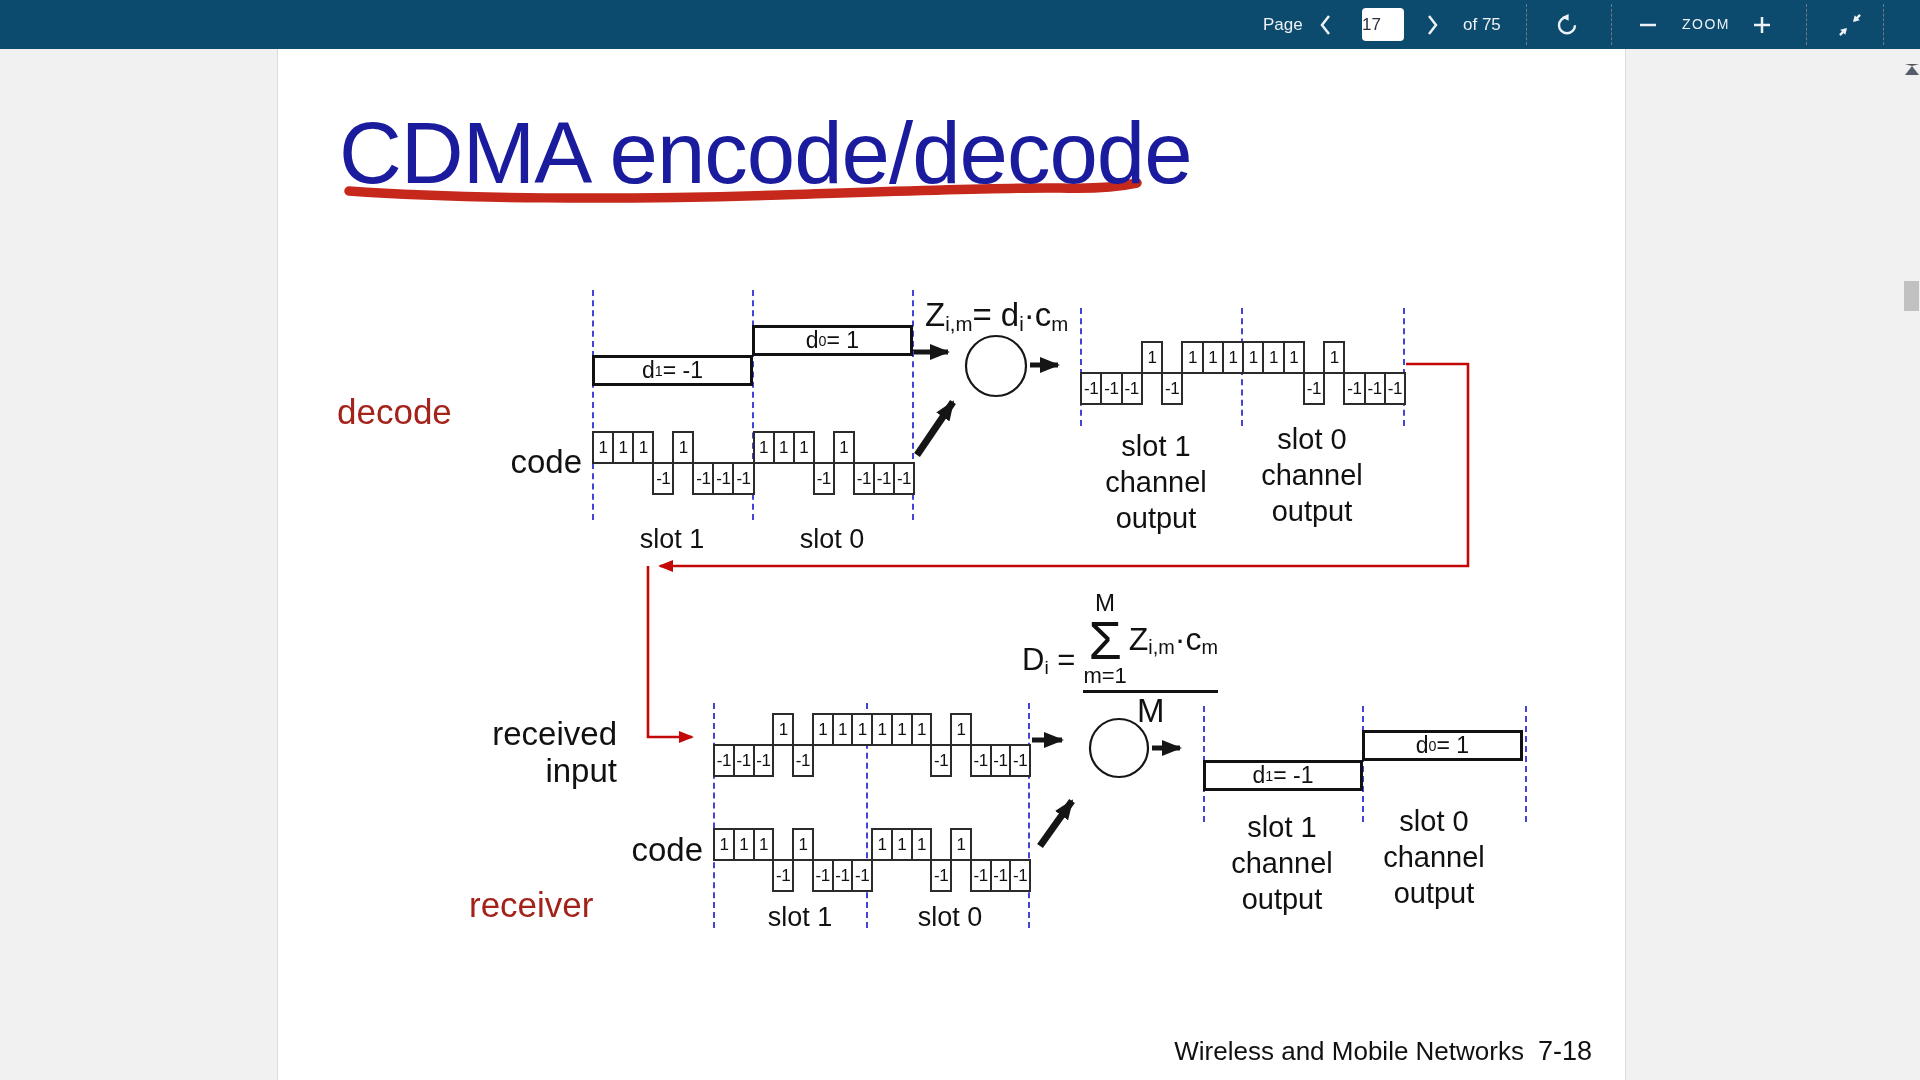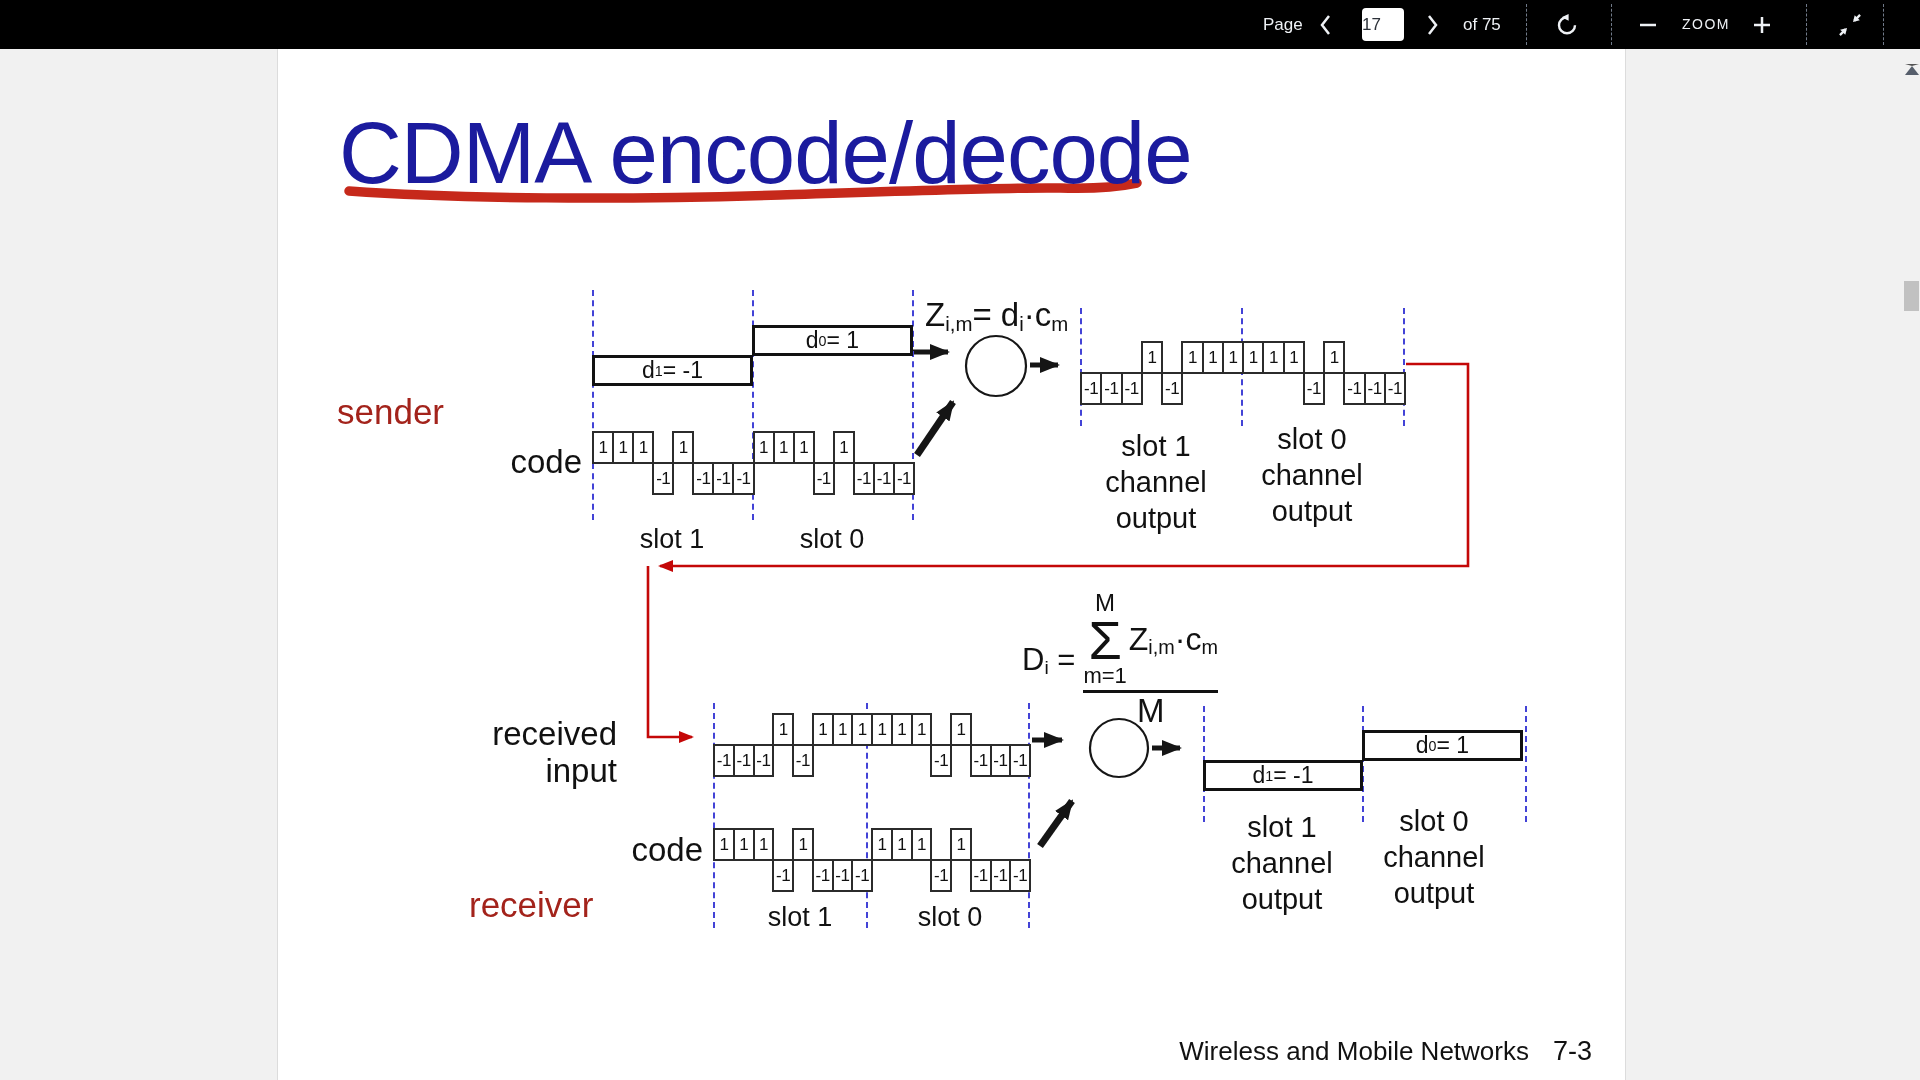--- a/index.html
+++ b/index.html
@@ -1,20 +1,20 @@
 <!DOCTYPE html>
 <html><head>
 <meta charset="utf-8">
 <style>
   * { margin:0; padding:0; box-sizing:border-box; }
   html,body { width:1920px; height:1080px; overflow:hidden; background:#f1f1f1;
               font-family:"Liberation Sans", sans-serif; }
 
   
-  .toolbar { position:absolute; left:0; top:0; width:1920px; height:49px; background:#000000; z-index:50; }
+  .toolbar { position:absolute; left:0; top:0; width:1920px; height:49px; background:#0c4a6e; z-index:50; }
   .toolbar .tb { position:absolute; background:none; border:none; cursor:pointer; color:#eef1f5; }
   .tb-label { position:absolute; color:#eef1f5; font-size:17px; line-height:49px; }
   .page-input { position:absolute; left:1362px; top:8px; width:42px; height:33px; border:none; border-radius:4px;
                 background:#fff; color:#2b3038; font-size:17px; font-family:inherit; }
   .tb-sep { position:absolute; top:4px; height:41px; width:0; border-left:1px dashed #707a89; }
   .zoom-word { letter-spacing:1.5px; font-size:14px; }
 
   
   .scrollbar { position:absolute; right:0; top:49px; width:17px; height:1031px; background:#f1f1f1; z-index:40; }
   .scroll-up { position:absolute; left:2px; top:15px; width:0; height:0; border-left:7px solid transparent;
@@ -58,21 +58,21 @@
   .num { display:flex; align-items:center; gap:2px; }
   .sigma-stack { display:flex; flex-direction:column; align-items:center; }
   .sigma-stack .top { font-size:24px; line-height:24px; }
   .sigma-stack .sig { font-size:54px; line-height:50px; }
   .sigma-stack .bot { font-size:22px; line-height:22px; }
   .sum-body { font-size:32px; }
   .fbar { width:100%; height:3px; background:#111; margin-top:3px; }
   .den { font-size:33px; line-height:36px; }
 
   .footer { position:absolute; left:1100px; top:1028px; width:492px; display:flex; justify-content:flex-end;
-            align-items:baseline; gap:24px; }
+            align-items:baseline; gap:14px; }
   .footer .f1 { font-size:26px; color:#111; }
   .footer .f2 { font-size:27px; color:#111; }
 </style>
 </head>
 <body>
 
 <div class="toolbar">
   <span class="tb-label" style="left:1263px;">Page</span>
 
   <button class="tb" style="left:1318px; top:13px;">
@@ -293,21 +293,21 @@
       <span>d</span>
       <sub>1</sub>
       <span> = -1</span>
     </div>
   <div class="dbox" style="left:1362px; top:722px; width:161px; height:31px;">
       <span>d</span>
       <sub>0</sub>
       <span> = 1</span>
     </div>
 
-  <div class="red-lbl" style="left:337px; top:384px;">sender</div>
+  <div class="red-lbl" style="left:337px; top:384px;">decode</div>
   <div class="red-lbl" style="left:469px; top:877px;">receiver</div>
   <div class="lbl right" style="left:430px; top:435px; width:152px;">code</div>
   <div class="lbl right" style="left:440px; top:707px; width:177px; line-height:37px;">received
 input</div>
   <div class="lbl right" style="left:550px; top:823px; width:153px;">code</div>
 
   <div class="lbl center slot-sm" style="left:612px; top:516px; width:120px;">slot 1</div>
   <div class="lbl center slot-sm" style="left:772px; top:516px; width:120px;">slot 0</div>
   <div class="lbl center slot-big" style="left:1076px; top:420px; width:160px;">slot 1
 channel
@@ -337,15 +337,15 @@
         </span>
         <span class="sum-body"><span>Z</span><sub>i,m</sub><span>·c</span><sub>m</sub></span>
       </span>
       <span class="fbar"></span>
       <span class="den">M</span>
     </span>
   </div>
 
   <div class="footer">
     <span class="f1">Wireless and Mobile Networks</span>
-    <span class="f2">7-3</span>
+    <span class="f2">7-18</span>
   </div>
 </div>
 
 </body></html>

